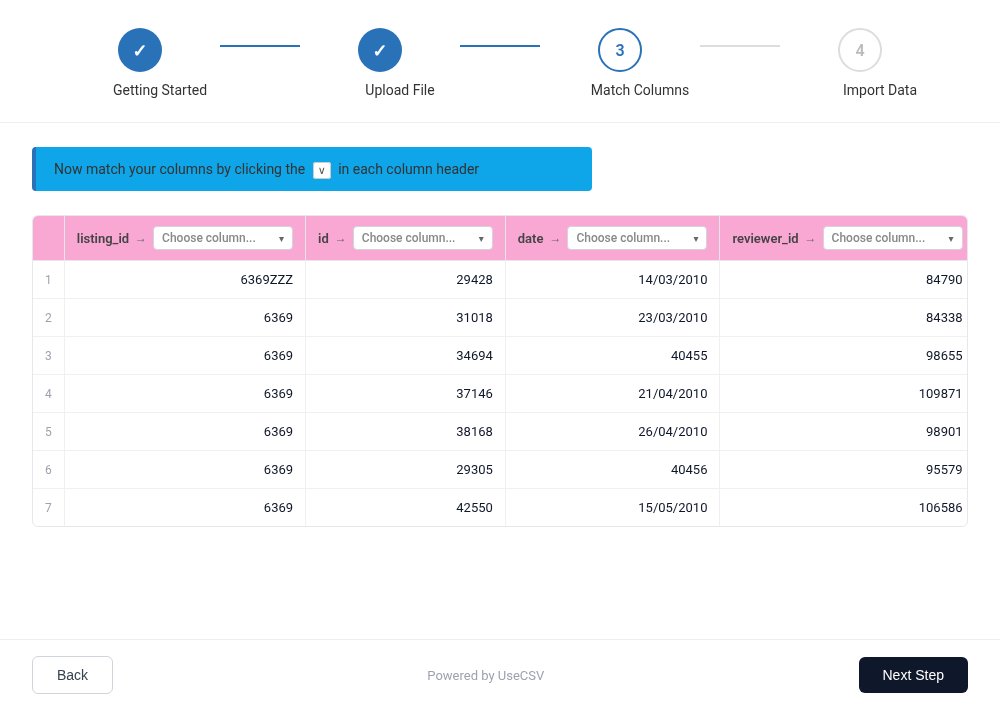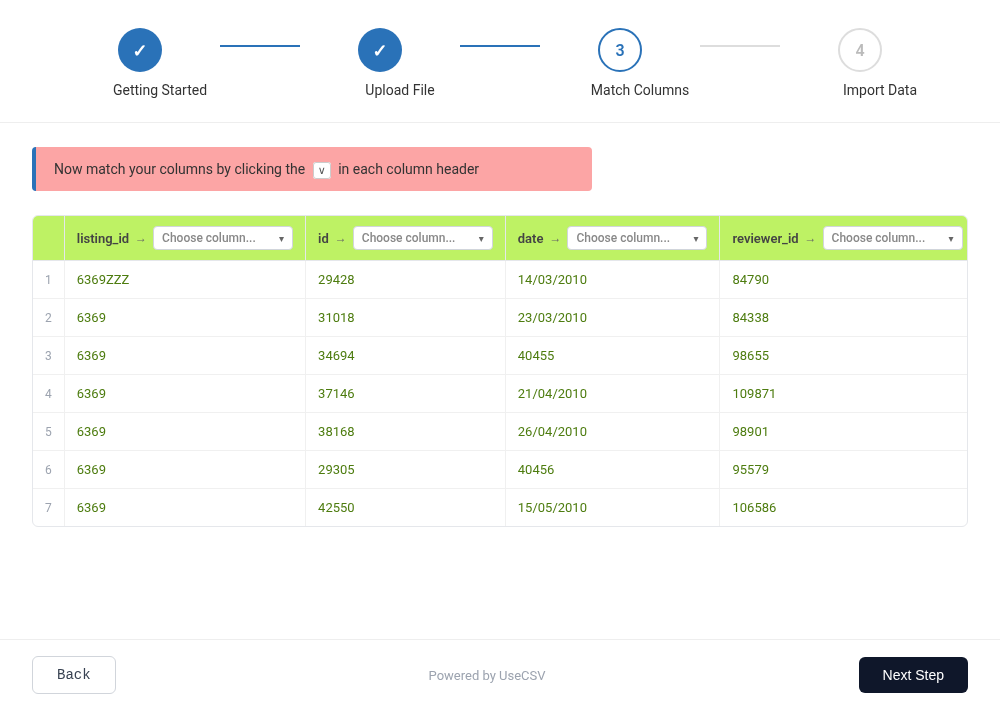--- a/index.html
+++ b/index.html
@@ -83,21 +83,21 @@
     .main {
       flex: 1;
       padding: 24px 32px;
       overflow: auto;
     }
 
     
     .info-box {
       display: flex;
       align-items: center;
-      background: #fca5a5;
+      background: #0ea5e9;
       border-left: 4px solid #2a72b8;
       padding: 14px 18px;
       border-radius: 4px;
       margin-bottom: 24px;
       font-size: 14px;
       color: #333;
       max-width: 560px;
     }
     .info-box .chevron-example {
       background: #fff;
@@ -115,21 +115,21 @@
       border: 1px solid #e5e7eb;
       border-radius: 6px;
     }
     table {
       width: 100%;
       border-collapse: collapse;
       font-size: 13px;
       min-width: 900px;
     }
     thead tr {
-      background: #bef264;
+      background: #f9a8d4;
       border-bottom: 1px solid #e5e7eb;
     }
     thead th {
       padding: 10px 12px;
       text-align: left;
       font-weight: 500;
       white-space: nowrap;
       border-right: 1px solid #e5e7eb;
     }
     thead th:first-child {
@@ -172,22 +172,23 @@
       font-size: 10px;
     }
     tbody tr {
       border-bottom: 1px solid #f0f0f0;
     }
     tbody tr:last-child {
       border-bottom: none;
     }
     tbody td {
       padding: 11px 12px;
-      color: #4d7c0f;
+      color: #0f172a;
       border-right: 1px solid #f0f0f0;
+      text-align: right;
     }
     tbody td:first-child {
       color: #9ca3af;
       font-size: 12px;
       text-align: center;
       width: 50px;
     }
 
     
     .footer {
@@ -198,21 +199,20 @@
       border-top: 1px solid #eee;
     }
     .btn-back {
       background: #fff;
       border: 1px solid #d1d5db;
       color: #374151;
       padding: 10px 24px;
       border-radius: 6px;
       font-size: 14px;
       cursor: pointer;
-      font-family: Liberation Mono, monospace;
     }
     .footer-brand {
       font-size: 13px;
       color: #9ca3af;
     }
     .btn-next {
       background: #0f172a;
       color: white;
       border: none;
       padding: 10px 24px;

